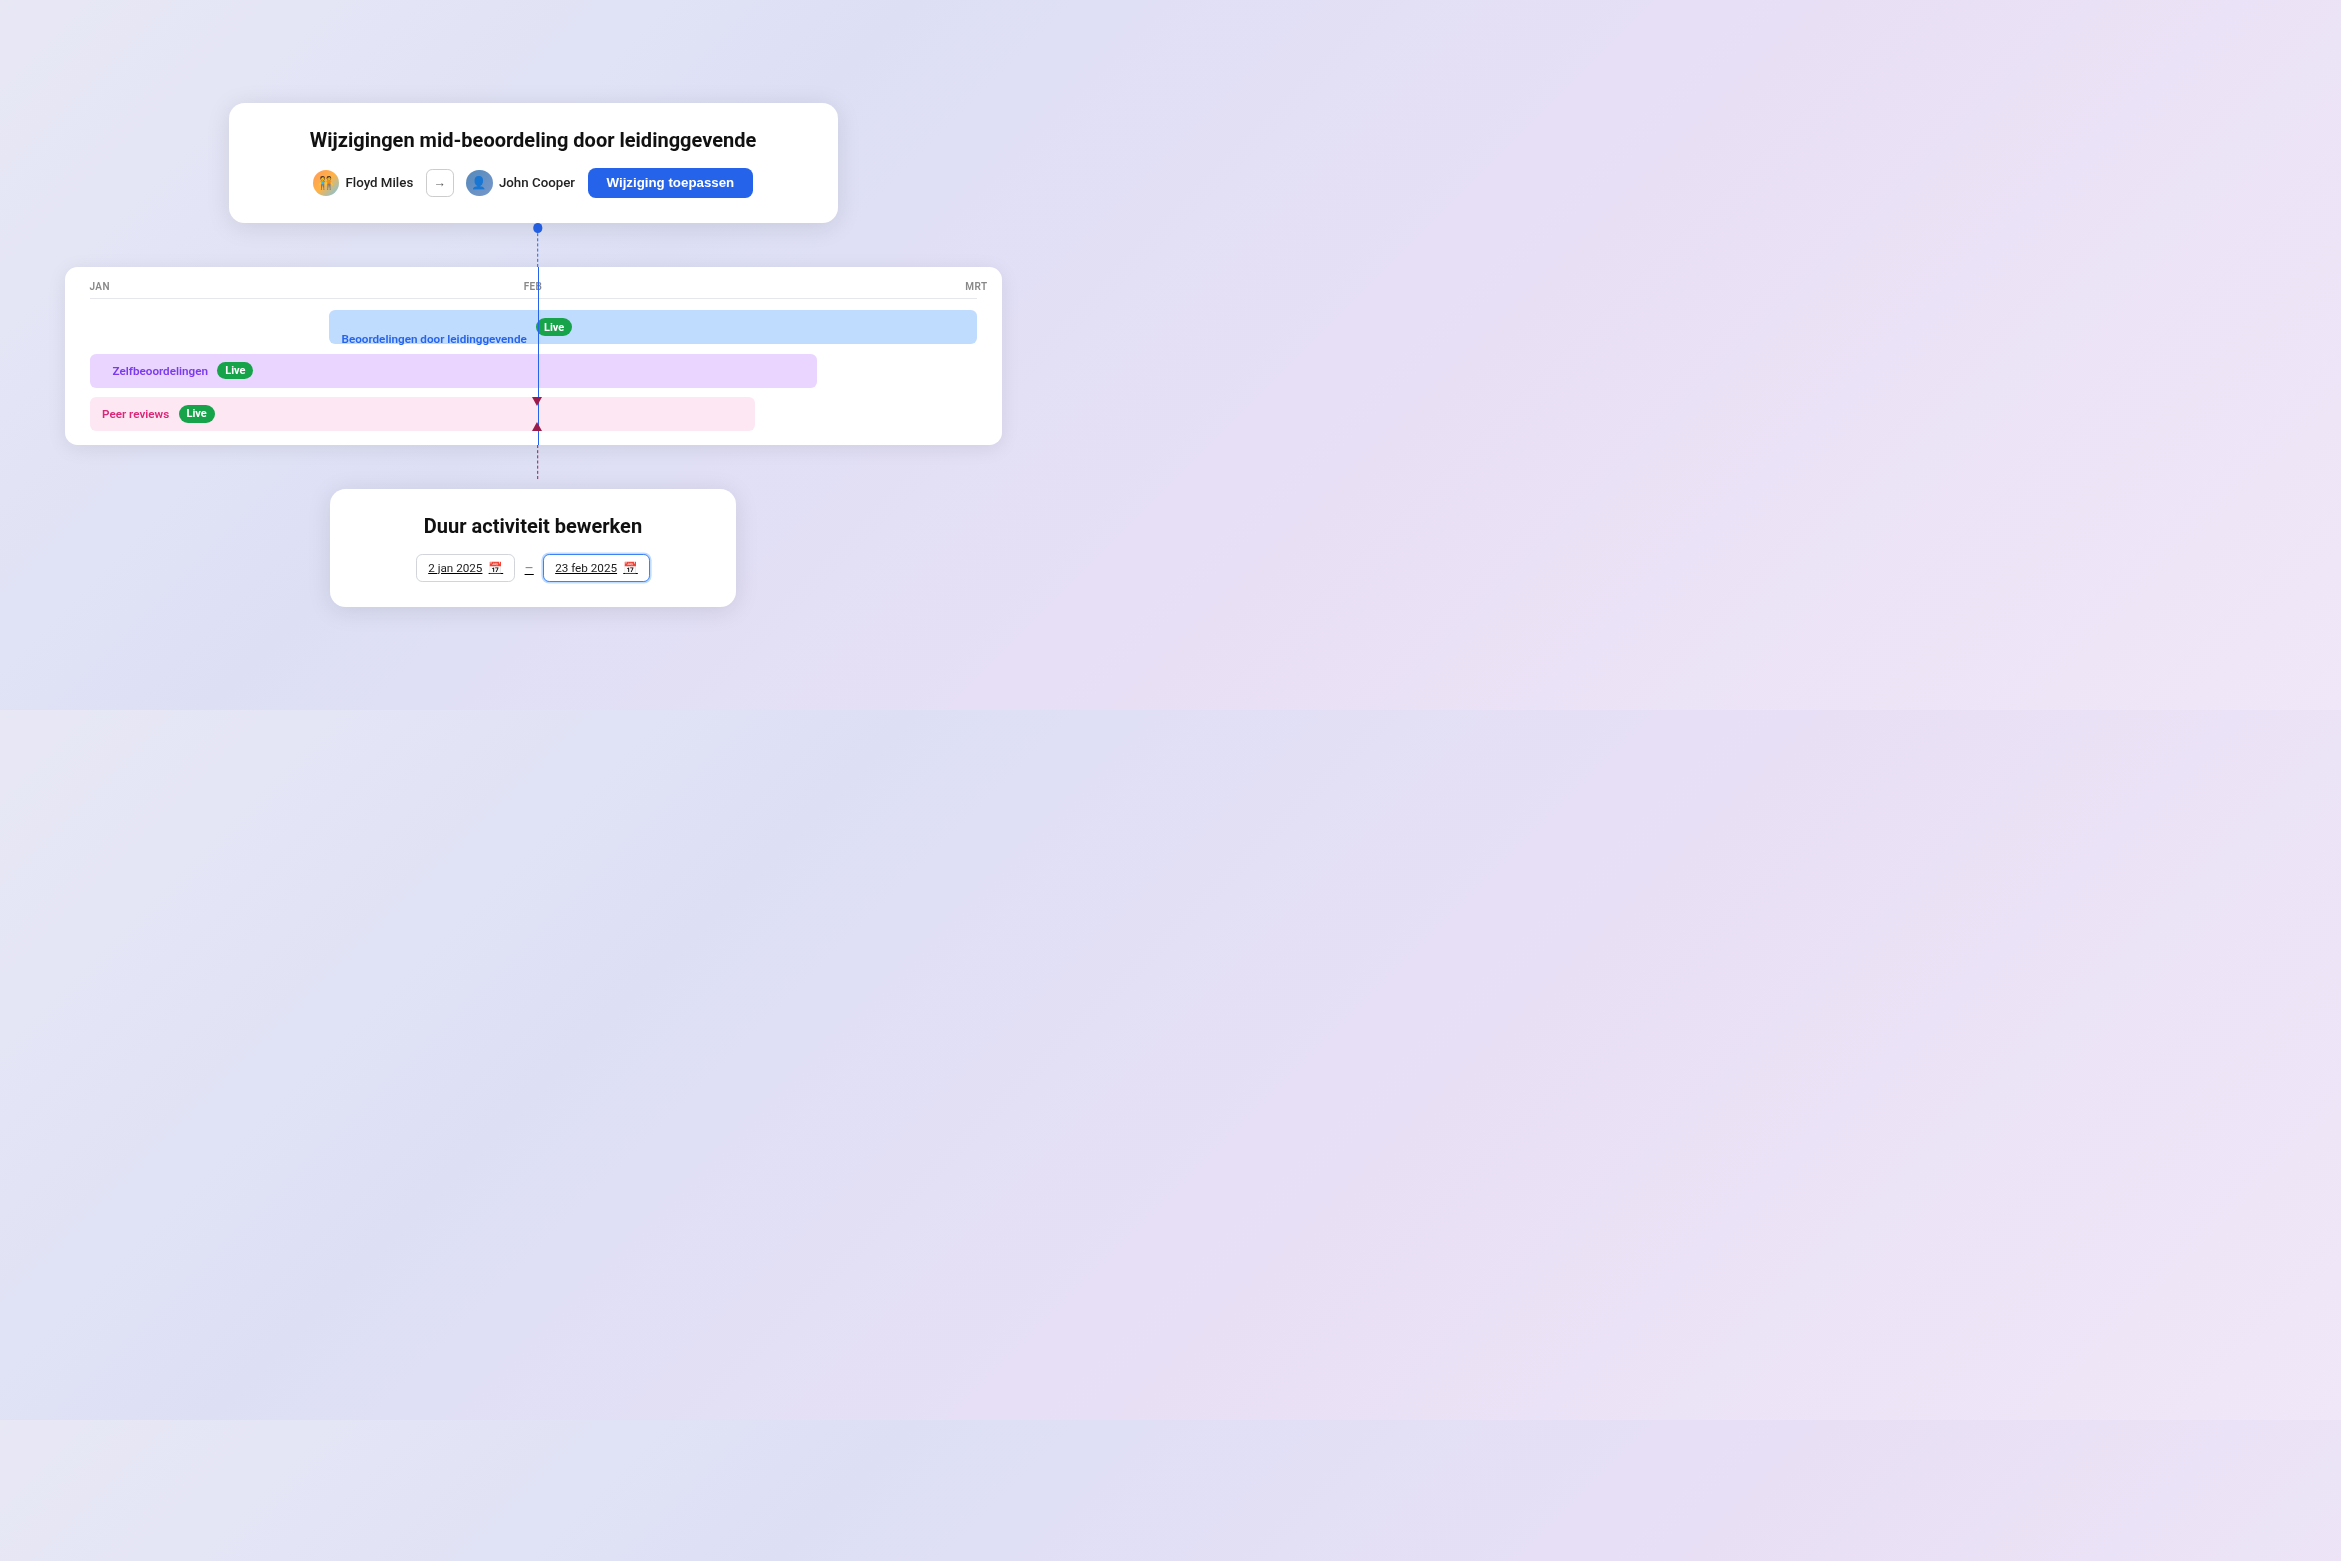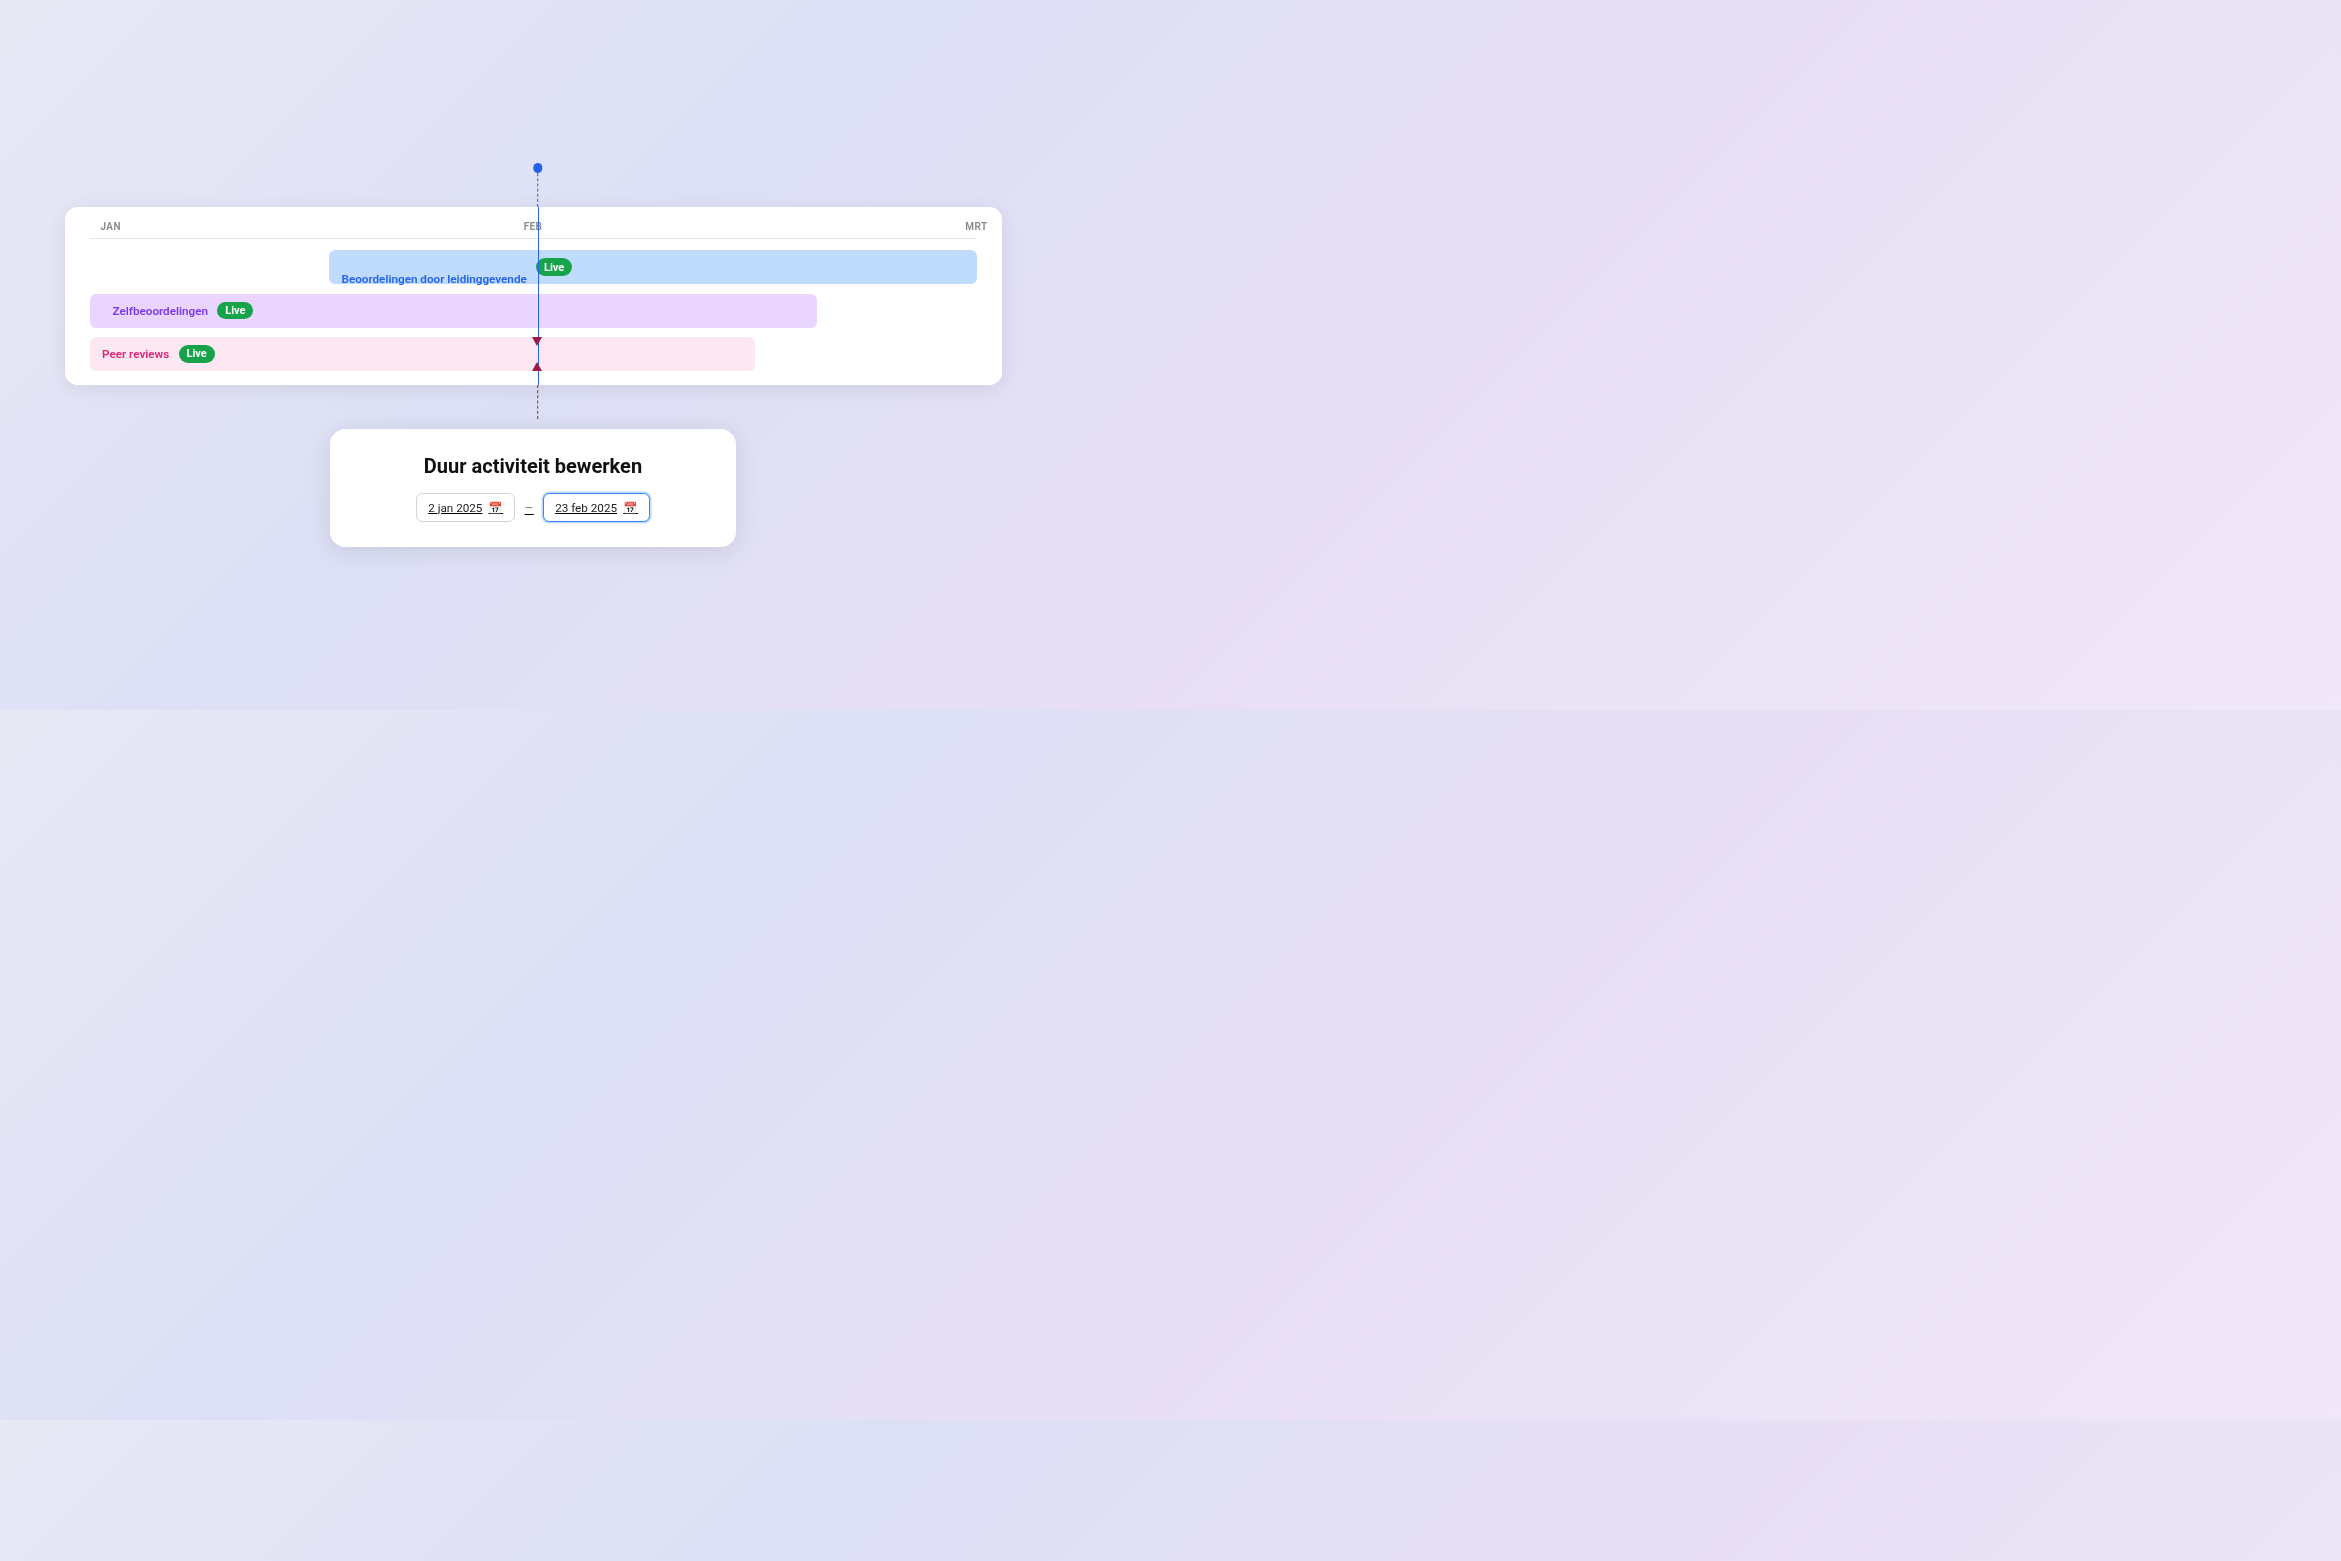--- a/index.html
+++ b/index.html
@@ -152,21 +152,20 @@
       font-size: 10px;
       font-weight: 600;
       color: #888;
       letter-spacing: 0.04em;
       position: relative;
     }
 
     .timeline-header-jan {
       flex: 0 0 auto;
       width: 117px;
-      margin-left: 11px;
     }
 
     .timeline-header-feb {
       position: absolute;
       left: 50%;
       transform: translateX(-50%);
     }
 
     .timeline-header-mrt {
       position: absolute;
@@ -411,20 +410,37 @@
       border-top: 9.4px solid #9b1c4a;
       z-index: 20;
     }
 
   </style>
 </head>
 <body>
 
 <div class="scene">
 
+  <div class="top-card">
+    <div class="top-card-title">Wijzigingen mid-beoordeling door leidinggevende</div>
+    <div class="top-card-row">
+      <div class="user-chip">
+        <div class="avatar avatar-floyd">🧑‍🤝‍🧑</div>
+        <span>Floyd Miles</span>
+      </div>
+      <div class="arrow-btn">
+        <span>→</span>
+      </div>
+      <div class="user-chip">
+        <div class="avatar avatar-john">👤</div>
+        <span>John Cooper</span>
+      </div>
+      <button class="apply-btn">Wijziging toepassen</button>
+    </div>
+  </div>
 
   <div class="connector-top-wrapper">
     <div class="connector-top-inner">
       <div class="dot-blue"></div>
       <div class="line-blue-dashed"></div>
     </div>
   </div>
 
   <div class="timeline-card">
 

